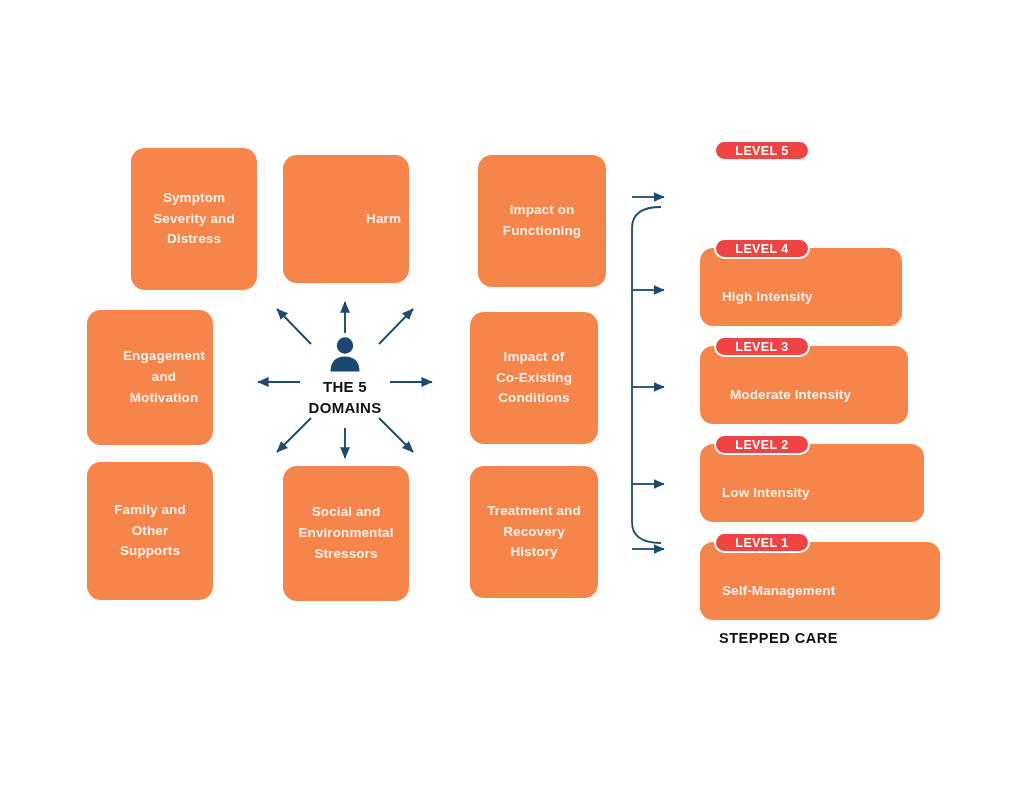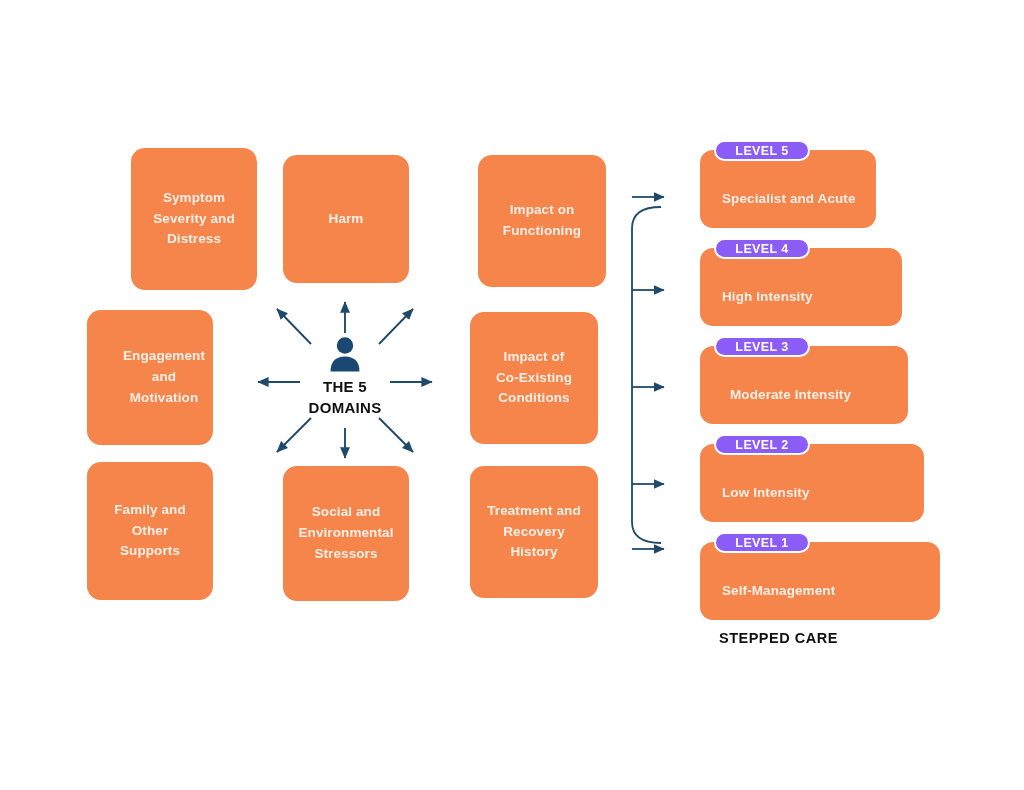--- a/index.html
+++ b/index.html
@@ -109,21 +109,21 @@
     letter-spacing: 0.1px;
     white-space: nowrap;
   }
   .level-badge {
     position: absolute;
     left: 14px;
     top: 0px;
     height: 21px;
     min-width: 96px;
     padding: 0 15px;
-    background: #8b5cf6;
+    background: #ef4444;
     border: 2.5px solid #ffffff;
     border-radius: 11px;
     color: #ffffff;
     font-size: 12.5px;
     font-weight: bold;
     letter-spacing: 0.4px;
     display: flex;
     align-items: center;
     justify-content: center;
     box-sizing: border-box;
@@ -142,21 +142,21 @@
 </head>
 <body>
 
 <div id="canvas">
 
   <div class="domain-box" style="left: 87px; top: 148px; width: 126px; height: 142px; margin-left: 44px;">
     <span class="domain-label">Symptom
 Severity and
 Distress</span>
   </div>
-  <div class="domain-box" style="left: 283px; top: 155px; width: 126px; height: 128px;">
+  <div class="domain-box" style="left: 283px; top: 155px; width: 126px; height: 128px; justify-content: flex-end;">
     <span class="domain-label">Harm</span>
   </div>
   <div class="domain-box" style="left: 470px; top: 155px; width: 128px; height: 132px; margin-left: 8px;">
     <span class="domain-label">Impact on
 Functioning</span>
   </div>
   <div class="domain-box" style="left: 87px; top: 310px; width: 126px; height: 135px; justify-content: flex-end;">
     <span class="domain-label">Engagement
 and
 Motivation</span>
@@ -232,23 +232,20 @@
       <line x1="12" y1="110" x2="44" y2="110" marker-end="url(#ab)"></line>
       <line x1="12" y1="207" x2="44" y2="207" marker-end="url(#ab)"></line>
       <line x1="12" y1="304" x2="44" y2="304" marker-end="url(#ab)"></line>
       <line x1="12" y1="369" x2="44" y2="369" marker-end="url(#ab)"></line>
 
       <path d="M41 17 Q 20 17 20 38" stroke="none"></path>
     </g>
   </svg>
 
   <div class="level-row" style="top: 140px; width: 176px; height: 88px;">
-    <div class="level-body" style="width: 176px; height: 78px;">
-      <span class="level-desc" style="top: 41px;">Specialist and Acute</span>
-    </div>
     <div class="level-badge">LEVEL 5</div>
   </div>
 
   <div class="level-row" style="top: 238px; width: 192px; height: 88px;">
     <div class="level-body" style="width: 202px; height: 78px;">
       <span class="level-desc" style="top: 41px;">High Intensity</span>
     </div>
     <div class="level-badge">LEVEL 4</div>
   </div>
 

